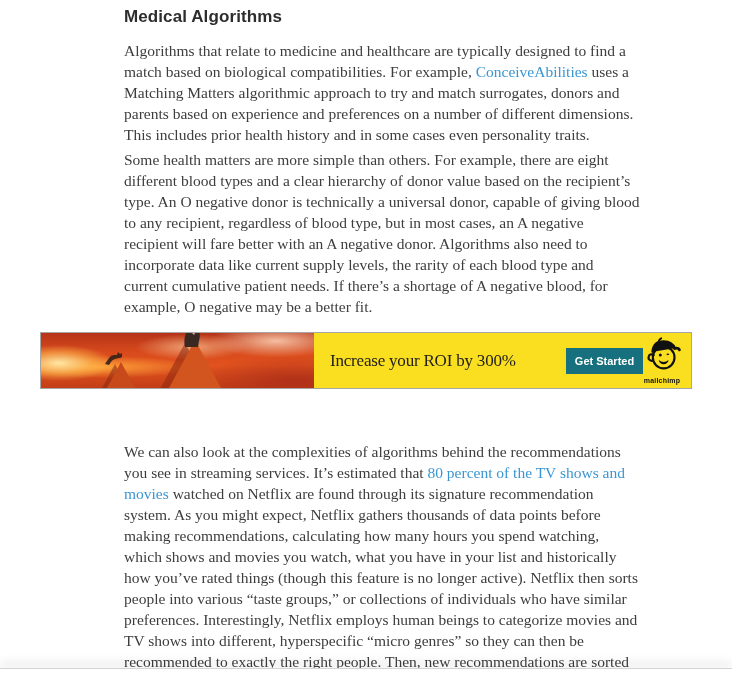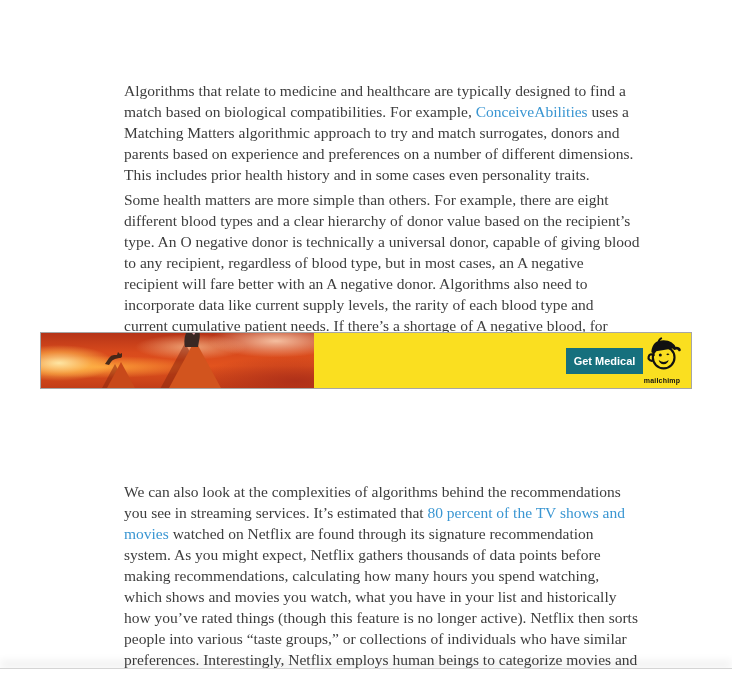--- a/index.html
+++ b/index.html
@@ -17,21 +17,20 @@
     font-family: "Liberation Sans", sans-serif;
     font-size: 17px;
     font-weight: 700;
     color: #2d2d2d;
     letter-spacing: 0.1px;
   }
   p.body-para {
     font-size: 15.5px;
     line-height: 21px;
     color: #3d3d3d;
-    margin-top: 40px;
   }
   a.inline-link {
     color: var(--link, #3a96d2);
     text-decoration: none;
     cursor: pointer;
   }
 
   
   .ad-banner {
     position: absolute;
@@ -130,42 +129,43 @@
     background: #fff;
     border-top: 1px solid #d4d4d4;
     box-shadow: 0 -7px 9px rgba(0,0,0,0.07);
   }
 </style>
 </head>
 <body>
 
 <div class="page">
 
+  <h2 class="section-heading article-block" style="top:7px">Medical Algorithms</h2>
 
   <p class="body-para article-block" style="top:40px"><span>Algorithms that relate to medicine and healthcare are typically designed to find a match based on biological compatibilities. For example, </span><a class="inline-link">ConceiveAbilities</a><span> uses a Matching Matters algorithmic approach to try and match surrogates, donors and parents based on experience and preferences on a number of different dimensions. This includes prior health history and in some cases even personality traits.</span></p>
 
   <p class="body-para article-block" style="top:149px">Some health matters are more simple than others. For example, there are eight different blood types and a clear hierarchy of donor value based on the recipient’s type. An O negative donor is technically a universal donor, capable of giving blood to any recipient, regardless of blood type, but in most cases, an A negative recipient will fare better with an A negative donor. Algorithms also need to incorporate data like current supply levels, the rarity of each blood type and current cumulative patient needs. If there’s a shortage of A negative blood, for example, O negative may be a better fit.</p>
 
   <div class="ad-banner">
     <div class="ad-image">
       <div class="pyramid small"></div>
       <div class="pyramid large"></div>
       <svg class="cat small-cat" width="22" height="18" viewBox="0 0 22 18">
         <path d="M2 16 L6 10 Q8 7 11 7 L14 7 L15 4 L17 6 L19 5 L19 8 Q19 10 16 10 L12 11 Q9 12 8 14 L6 17 Z" fill="#3a2318" opacity="0.92"></path>
       </svg>
       <svg class="cat large-cat" width="26" height="34" viewBox="0 0 26 34">
         <path d="M6 33 Q4 24 8 17 Q10 12 12 10 L12 5 L15 8 L19 7 L20 3 L22 8 Q23 12 19 14 Q22 20 20 27 L19 33 Z" fill="#3a2823"></path>
         <path d="M9 15 L19 14 L15 21 Z" fill="#e6a0a8"></path>
       </svg>
     </div>
     <div class="ad-right">
       <div class="ad-headline">
-        <br>
+        <span>Increase your ROI by 300%</span><br>
       </div>
-      <button class="ad-cta">Get Medical</button>
+      <button class="ad-cta">Get Started</button>
       <div class="ad-brand">
         <svg width="40" height="40" viewBox="0 0 48 48">
           <g fill="none" stroke="#111" stroke-width="2.6" stroke-linecap="round">
             <circle cx="26" cy="27" r="13" fill="none"></circle>
             <path d="M14 24 Q9 22 8 26 Q7 30 12 31" fill="none"></path>
             <path d="M13 20 Q14 8 26 8 Q36 8 39 16" fill="#111" stroke-width="3.5"></path>
             <path d="M39 16 Q44 15 45 18" stroke-width="3.2"></path>
             <path d="M20 12 Q19 6 23 4" stroke-width="2.4"></path>
           </g>
           <g fill="#111">

